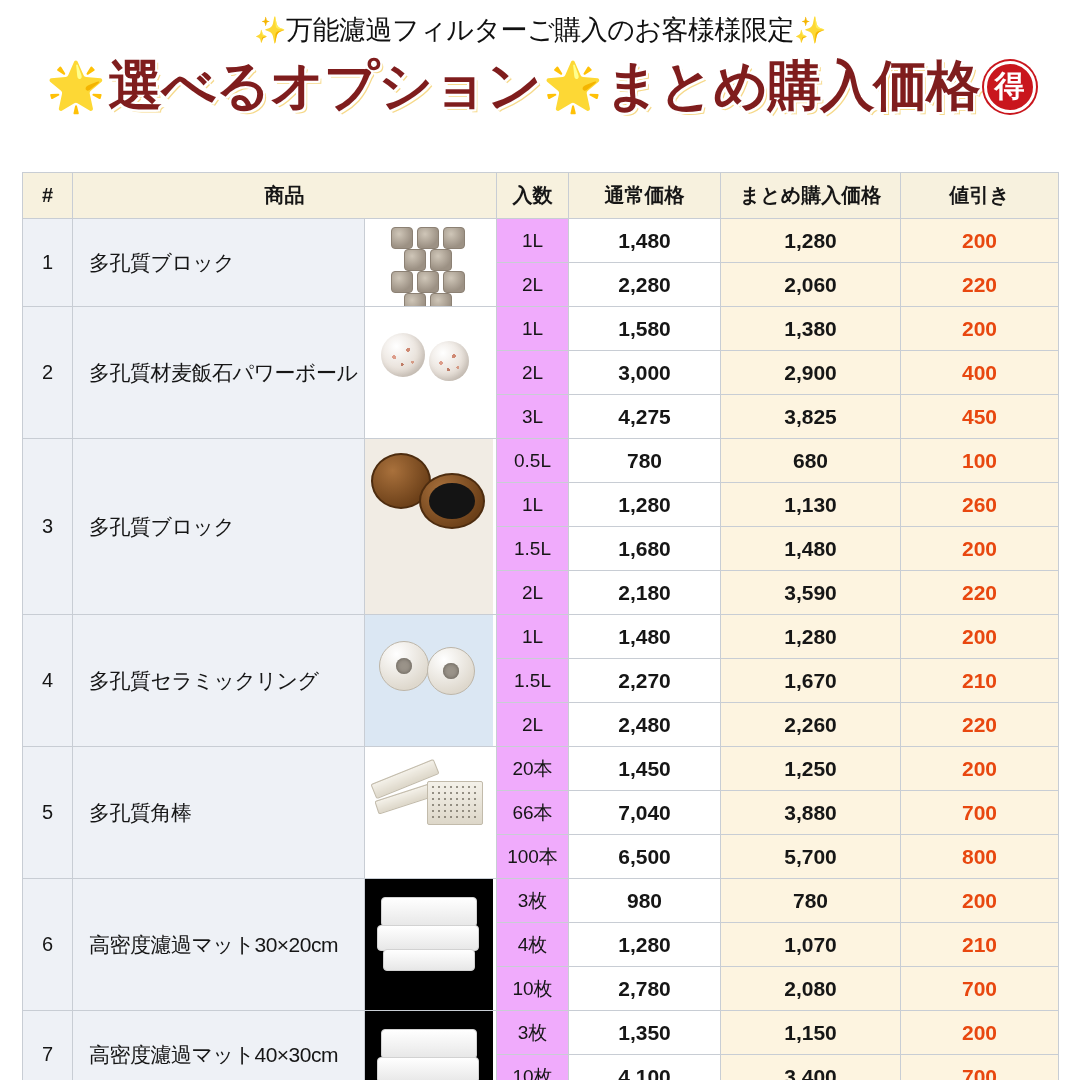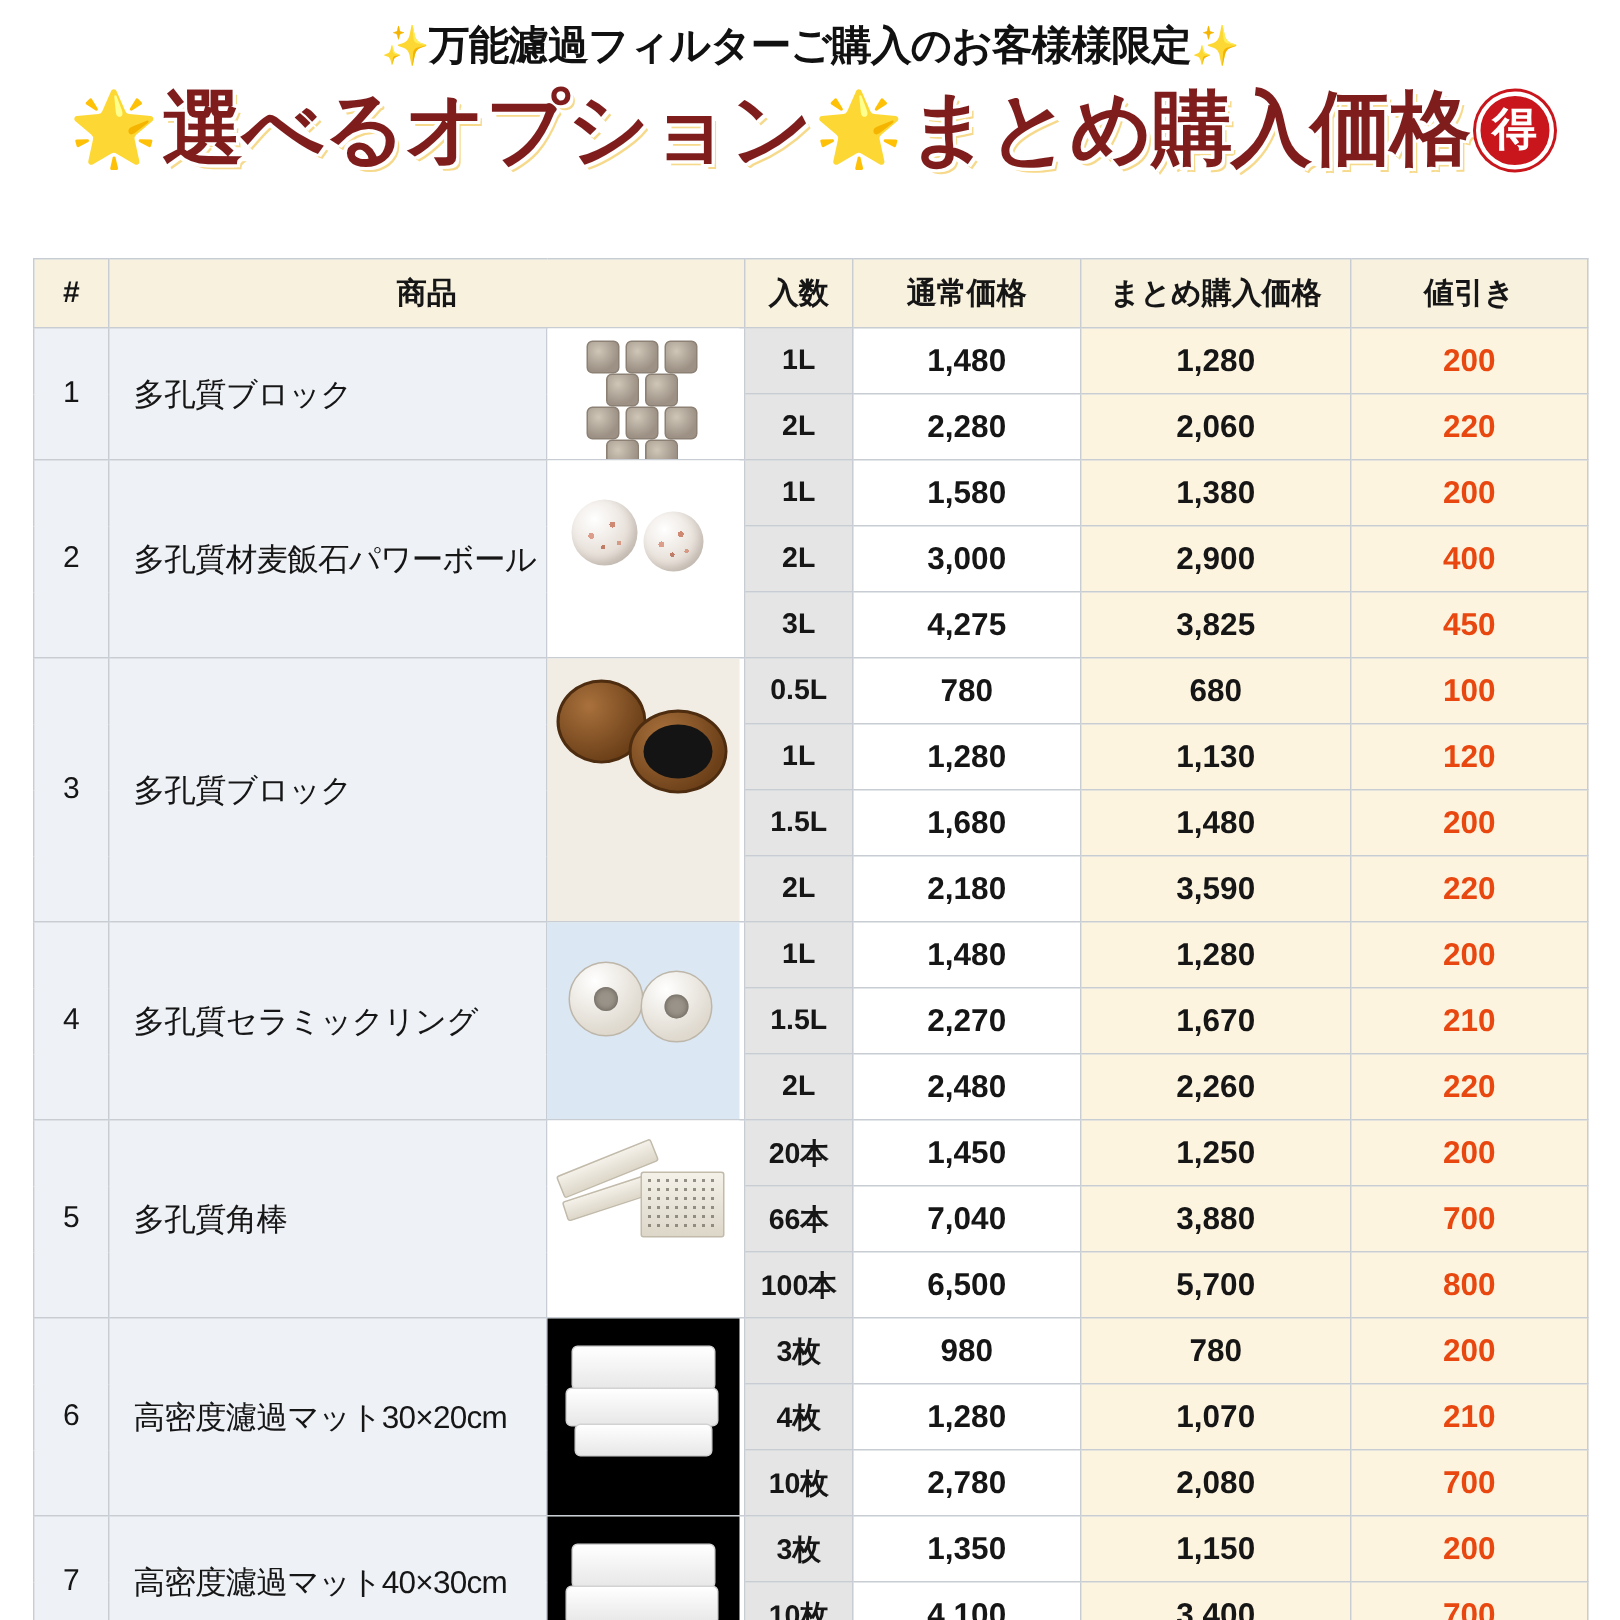--- a/index.html
+++ b/index.html
@@ -19,21 +19,21 @@
     background: #ffffff;
   }
 
   
   .header {
     padding-top: 14px;
     text-align: center;
   }
   .subtitle {
     font-size: 27px;
-    font-weight: bold;
+    font-weight: normal;
     color: #111111;
     letter-spacing: -0.5px;
     line-height: 1.2;
     white-space: nowrap;
     text-align: center;
   }
   .sparkle { color: #111; font-size: 26px; }
 
   .title-row {
     margin-top: 4px;
@@ -112,21 +112,21 @@
 
   td.c-num { background: #eef1f6; font-size: 20px; }
   td.c-name {
     background: #eef1f6;
     text-align: left;
     padding-left: 16px;
     font-size: 21px;
     letter-spacing: -0.5px;
   }
   td.c-img { background: #ffffff; padding: 0; }
-  td.c-qty { background: #e5e5e5; font-size: 19px; font-weight: bold; }
+  td.c-qty { background: #f0abfc; font-size: 19px; }
   td.c-price { background: #ffffff; font-weight: bold; font-size: 21px; }
   td.c-bulk { background: #fdf4e0; font-weight: bold; font-size: 21px; }
   td.c-disc { background: #fdf4e0; font-weight: bold; font-size: 21px; color: #e8470f; margin-top: 20px; }
 
   
   .thumb {
     width: 128px;
     height: 100%;
     min-height: 44px;
     position: relative;
@@ -335,21 +335,21 @@
             </td>
             <td class="c-qty">0.5L</td>
             <td class="c-price">780</td>
             <td class="c-bulk">680</td>
             <td class="c-disc">100</td>
           </tr>
           <tr>
             <td class="c-qty">1L</td>
             <td class="c-price">1,280</td>
             <td class="c-bulk">1,130</td>
-            <td class="c-disc">120</td>
+            <td class="c-disc">260</td>
           </tr>
           <tr>
             <td class="c-qty">1.5L</td>
             <td class="c-price">1,680</td>
             <td class="c-bulk">1,480</td>
             <td class="c-disc">200</td>
           </tr>
           <tr>
             <td class="c-qty">2L</td>
             <td class="c-price">2,180</td>

